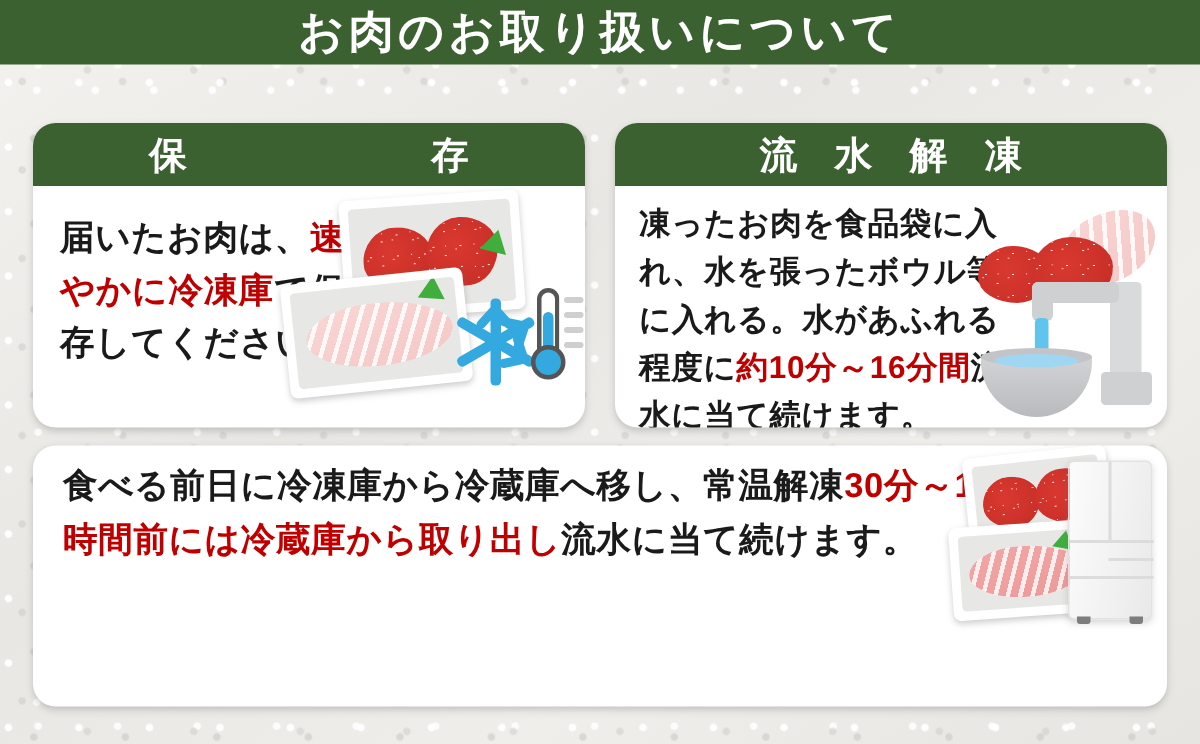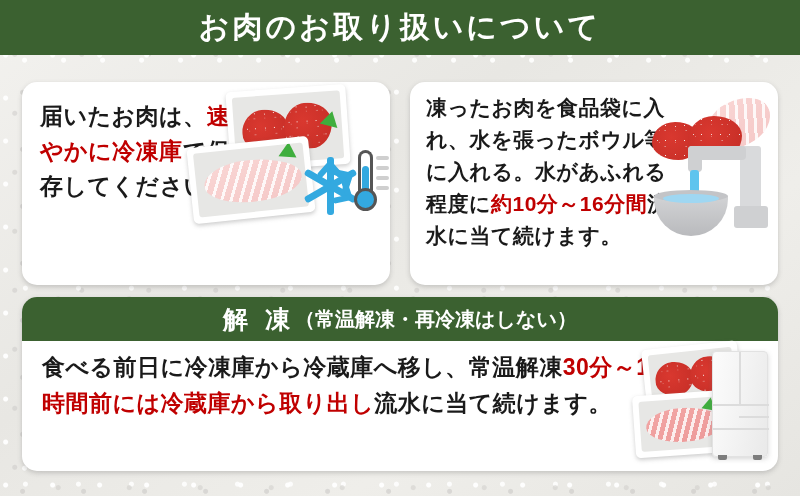--- a/index.html
+++ b/index.html
@@ -25,21 +25,21 @@
       radial-gradient(circle at 48% 88%, rgba(255,255,255,.85) 0 2px, transparent 3px),
       radial-gradient(circle at 22% 92%, rgba(198,196,194,.45) 0 2px, transparent 3px),
       linear-gradient(145deg, #f3f2ef 0%, #e8e7e3 40%, #efeeea 70%, #e6e5e1 100%);
     background-size: 47px 43px, 61px 57px, 39px 51px, 71px 63px, 53px 49px, 67px 59px, 100% 100%;
   }
 
   
   .title-band {
     position: absolute;
     left: 0; top: 0;
-    width: 800px; height: 55px;
+    width: 800px; height: 43px;
     background: #3b6130;
     display: flex;
     align-items: center;
     justify-content: center;
   }
   .title-band .title-text {
     color: #ffffff;
     font-size: 30px;
     font-weight: bold;
     letter-spacing: 3px;
@@ -253,20 +253,21 @@
 </head>
 <body>
 
 <div id="page"></div>
 
 <div class="title-band">
   <span class="title-text">お肉のお取り扱いについて</span>
 </div>
 
 <div class="card" id="card-storage">
+  <div class="card-head">保　　　存</div>
   <div class="card-body">
 
     <div class="body-text">
       <span>届いたお肉は、</span><span class="hl">速やかに冷凍庫</span><span>で保存してください。</span>
     </div>
 
     <div class="illus" style="left:206px; top:6px; width:120px; height:80px;">
       <div class="tray" style="left:0; top:0; width:120px; height:80px; transform:rotate(-4deg);">
         <div class="tray-inner">
           <div class="beef" style="left:8px;  top:14px; width:46px; height:42px;"></div>
@@ -298,20 +299,21 @@
       <div class="tick" style="top:6px;"></div>
       <div class="tick" style="top:16px;"></div>
       <div class="tick" style="top:26px;"></div>
       <div class="tick" style="top:36px;"></div>
     </div>
 
   </div>
 </div>
 
 <div class="card" id="card-thaw-water">
+  <div class="card-head">流 水 解 凍</div>
   <div class="card-body">
 
     <div class="body-text">
       <span>凍ったお肉を食品袋に入れ、水を張ったボウル等に入れる。水があふれる程度に</span><span class="hl">約10分～16分間</span><span>流水に当て続けます。</span>
     </div>
 
     <div class="illus" style="left:242px; top:18px; width:120px; height:66px;">
       <div class="pork" style="left:54px; top:0px;  width:66px; height:46px; transform:rotate(-26deg);"></div>
       <div class="beef" style="left:0px;  top:22px; width:48px; height:38px;"></div>
       <div class="beef" style="left:36px; top:16px; width:54px; height:44px;"></div>
@@ -331,24 +333,20 @@
 
       <div class="bowl" style="left:0px; top:52px;"></div>
       <div class="bowl-rim" style="left:0px; top:46px;"></div>
       <div class="bowl-water" style="left:9px; top:50px;"></div>
     </div>
 
   </div>
 </div>
 
 <div class="card" id="card-defrost">
-  <div class="card-head">
-    <span class="head-main">解 凍</span>
-      <span class="head-sub">（常温解凍・再冷凍はしない）</span>
-  </div>
   <div class="card-body">
 
     <div class="body-text">
       <span>食べる前日に冷凍庫から冷蔵庫へ移し、常温解凍</span><span class="hl">30分～1時間前には冷蔵庫から取り出し</span><span>流水に当て続けます。</span>
     </div>
 
     <div class="illus" style="left:622px; top:4px; width:96px; height:62px;">
       <div class="tray" style="left:0; top:0; width:96px; height:62px; transform:rotate(-6deg);">
         <div class="tray-inner">
           <div class="beef" style="left:5px;  top:9px; width:38px; height:34px;"></div>

